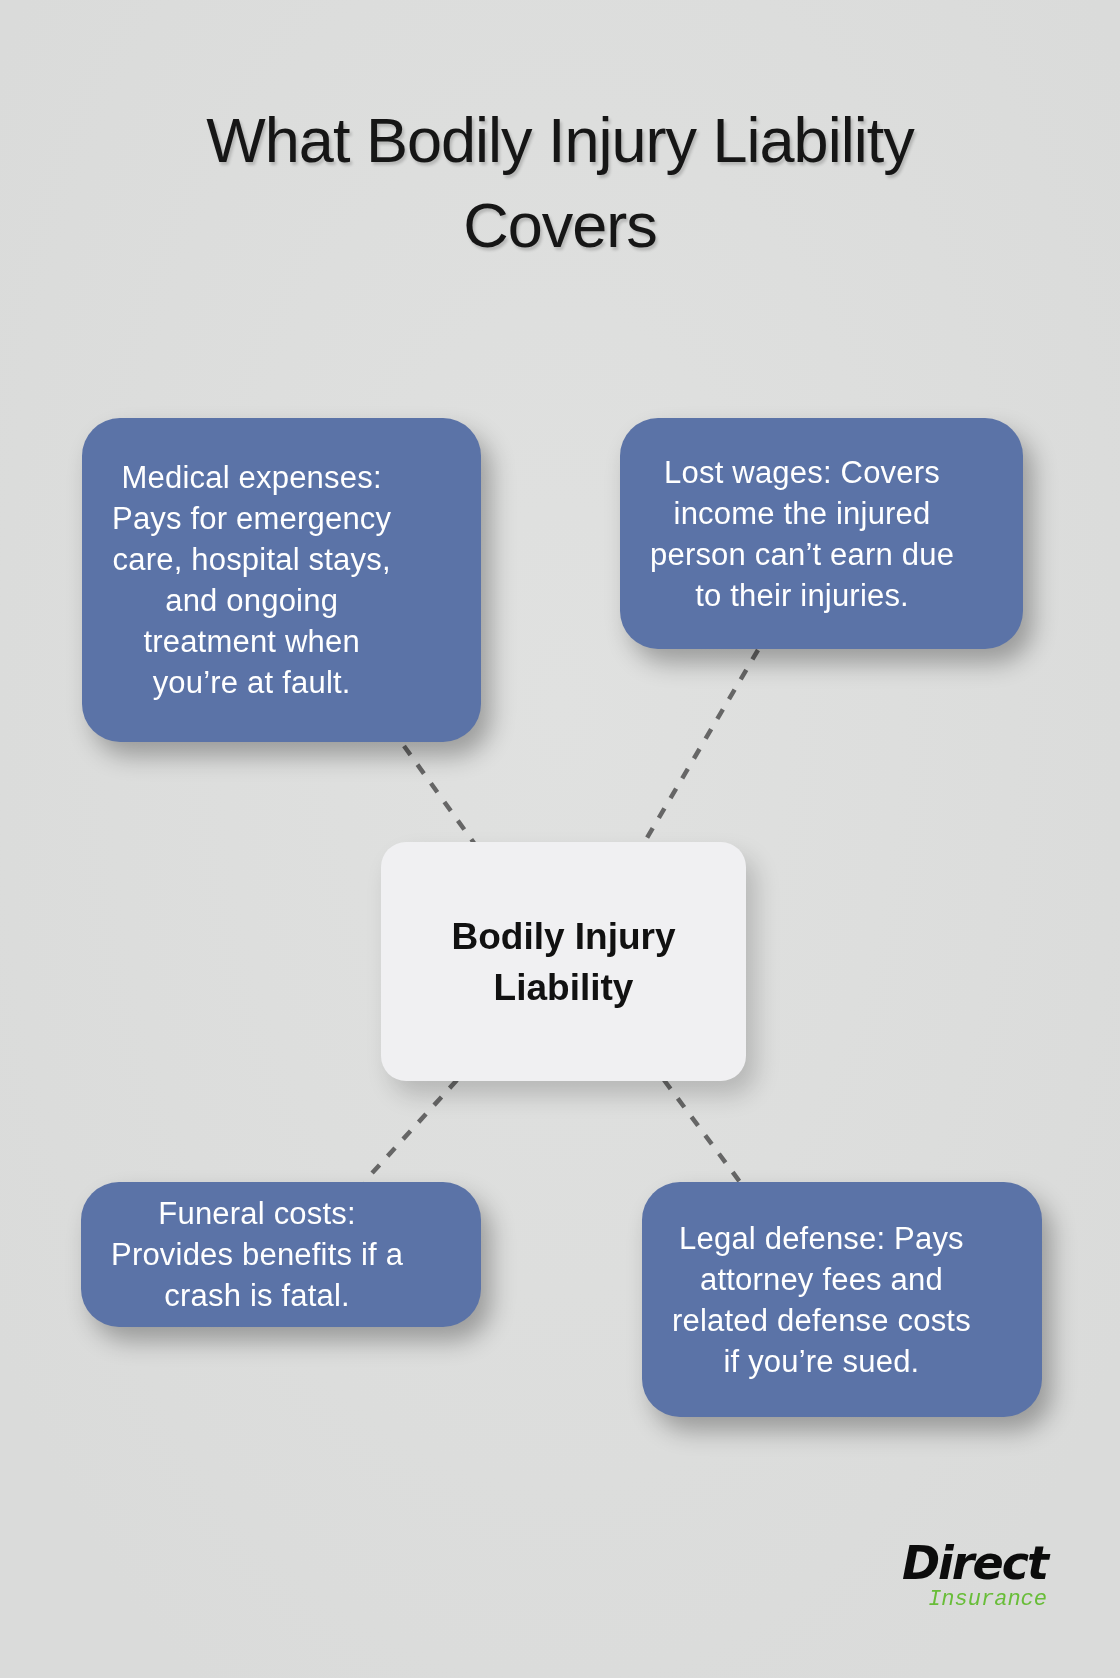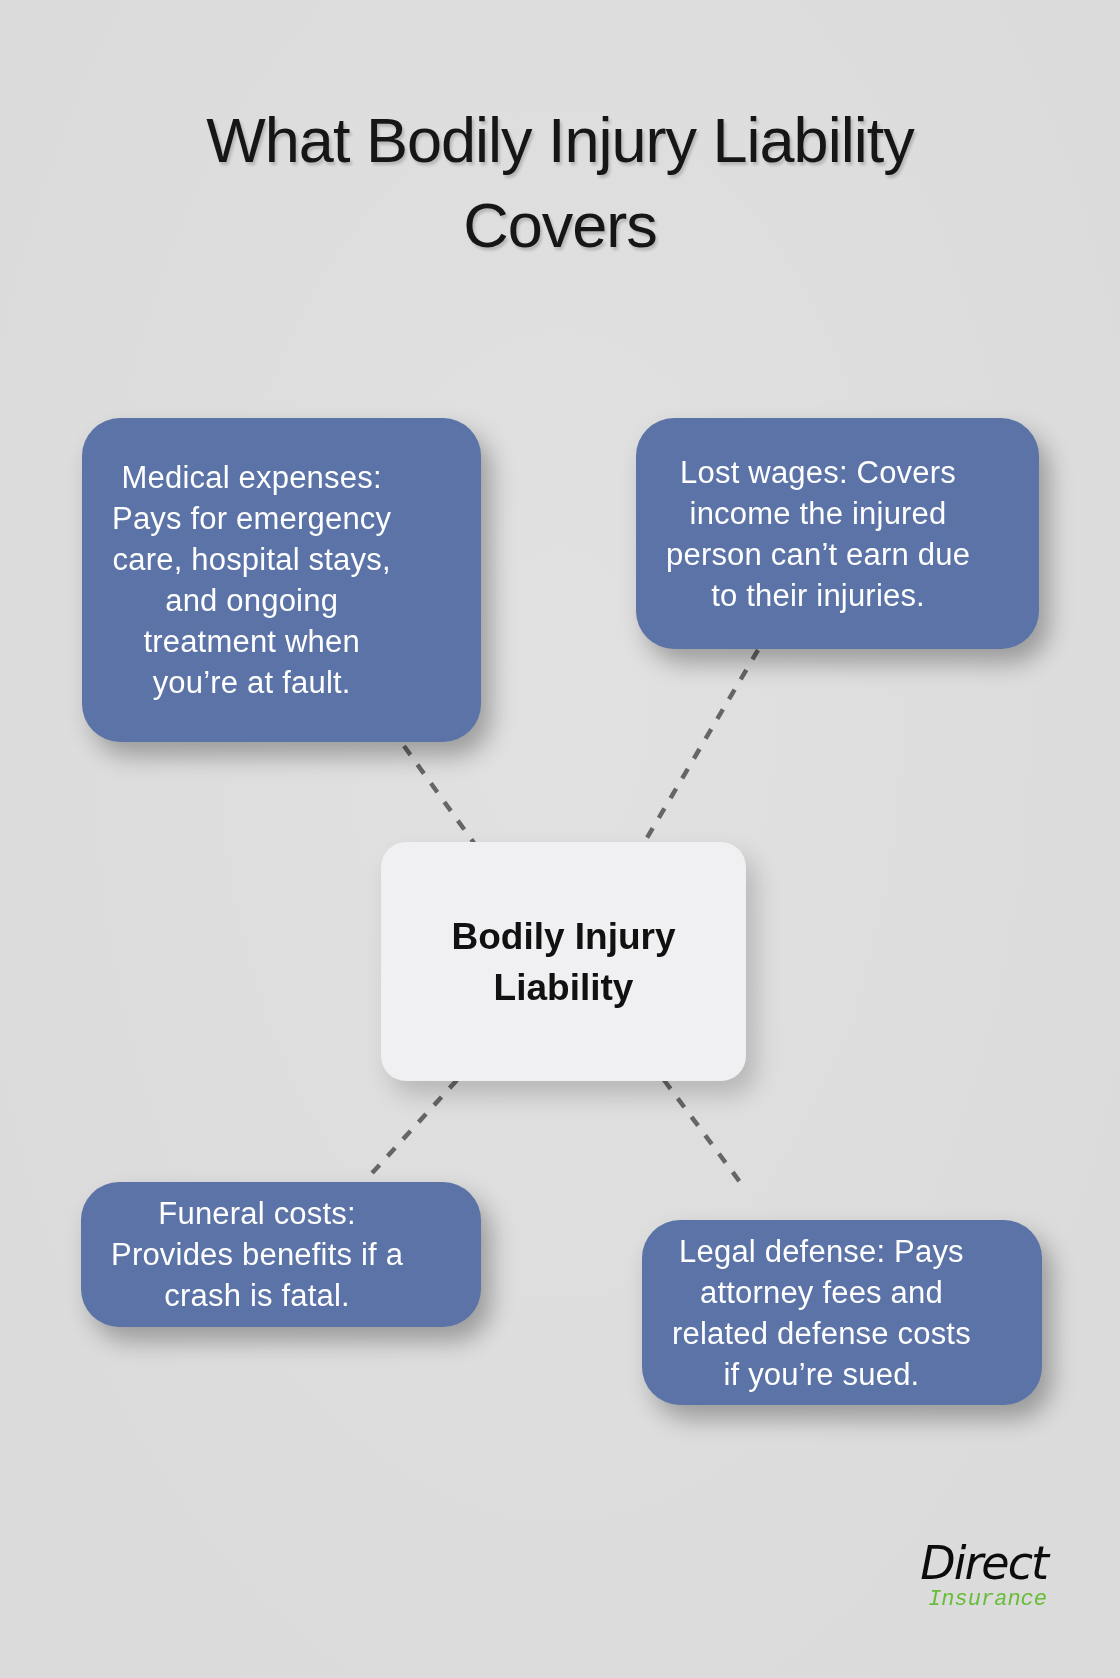--- a/index.html
+++ b/index.html
@@ -62,23 +62,23 @@
   .node p {
     margin: 0;
     padding: 0 24px 0 30px;
     font-size: 31px;
     line-height: 41px;
     letter-spacing: 0.2px;
     white-space: pre-line;
     text-align: center;
   }
   .node-tl { left: 82px;  top: 418px;  width: 399px; height: 324px; }
-  .node-tr { left: 636px; top: 418px;  width: 403px; height: 231px; }
+  .node-tr { left: 620px; top: 418px;  width: 403px; height: 231px; }
   .node-bl { left: 81px;  top: 1182px; width: 400px; height: 145px; }
-  .node-br { left: 642px; top: 1182px; width: 400px; height: 185px; margin-top: 38px; }
+  .node-br { left: 642px; top: 1182px; width: 400px; height: 235px; }
   .center-box {
     position: absolute;
     left: 381px; top: 842px;
     width: 365px; height: 239px;
     background: var(--center-bg);
     border-radius: 25px;
     display: flex;
     align-items: center;
     justify-content: center;
     box-shadow: 10px 14px 24px rgba(0,0,0,0.18);
@@ -93,21 +93,21 @@
     white-space: pre-line;
   }
   .logo {
     position: absolute;
     top: 1540px;
     right: 73px;
     text-align: right;
   }
   .logo-direct {
     font-family: "DejaVu Sans", sans-serif;
-    font-weight: normal;
+    font-weight: bold;
     font-style: italic;
     font-size: 46px;
     line-height: 1.0;
     letter-spacing: -2px;
     color: #0c0c0c;
   }
   .logo-insurance {
     font-family: Liberation Mono, monospace;
     font-style: italic;
     font-size: 22px;

